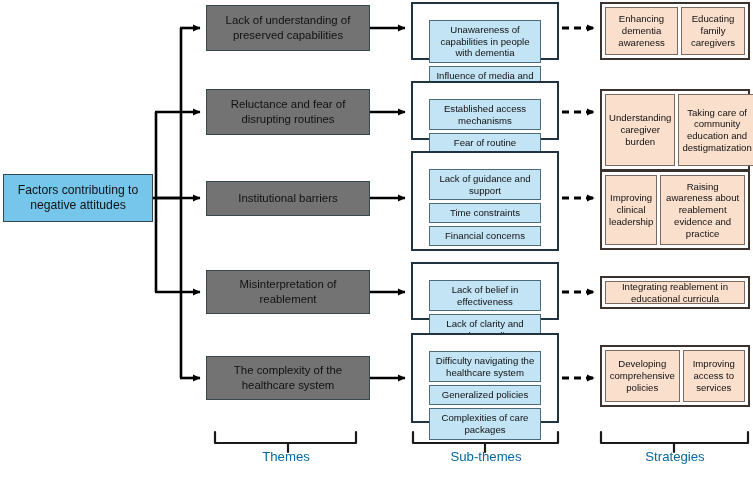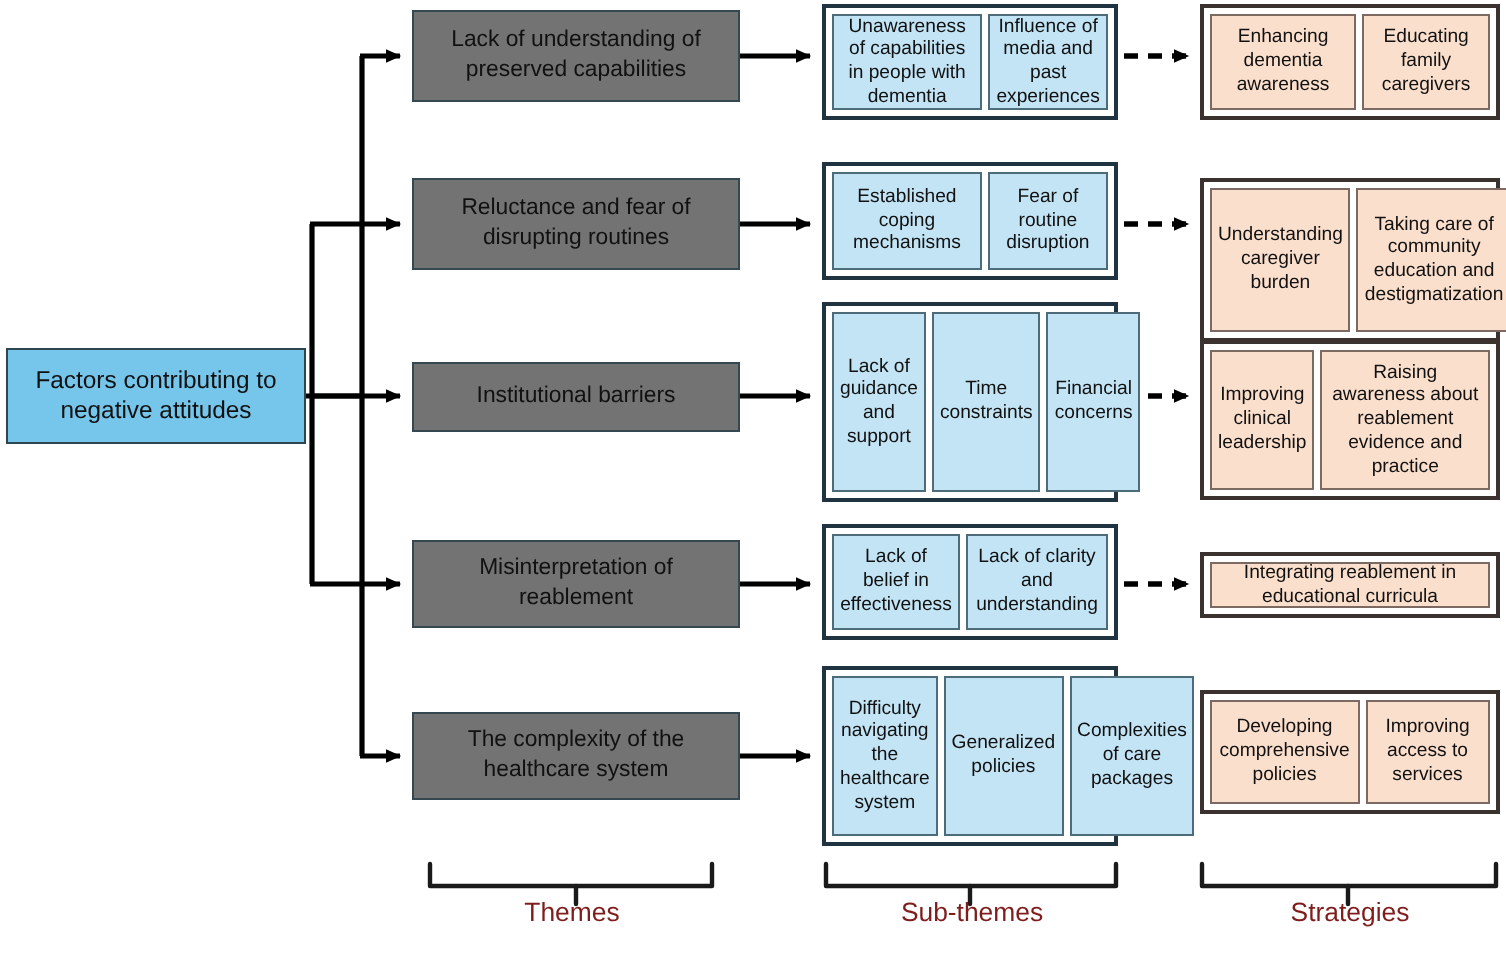--- a/index.html
+++ b/index.html
@@ -60,22 +60,23 @@
     z-index: 3;
   }
 
   
   .sub-group {
     position: absolute;
     left: 411px;
     width: 148px;
     background: #ffffff;
     border: 2.2px solid #1f3440;
-    padding: 3px;
-    display: flex;
+    padding: 16px;
+    display: flex;
+    flex-direction: column;
     gap: 3px;
     z-index: 3;
   }
   .sub-box {
     background: #c3e4f5;
     border: 1.2px solid #4d6b79;
     font-size: 9.6px;
     line-height: 1.22;
     text-align: center;
     display: flex;
@@ -110,21 +111,21 @@
     padding: 3px 3px;
     flex: 1 1 auto;
   }
 
   
   .col-label {
     position: absolute;
     top: 456px;
     text-align: center;
     font-size: 13.2px;
-    color: #7f1d1d;
+    color: #0369a1;
     transform: translateY(-50%);
   }
 </style>
 </head>
 <body>
 
 <div id="canvas">
 
   <svg id="wires" viewBox="0 0 753 477" xmlns="http://www.w3.org/2000/svg">
     <defs>
@@ -200,21 +201,21 @@
   <div class="theme-box" style="top:356px; height:44px;">
     <span>The complexity of the healthcare system</span>
   </div>
 
   <div class="sub-group" style="top:2px; height:58px;">
     <div class="sub-box">Unawareness of capabilities in people with dementia</div>
     <div class="sub-box">Influence of media and past experiences</div>
   </div>
 
   <div class="sub-group" style="top:81px; height:59px;">
-    <div class="sub-box">Established coping mechanisms</div>
+    <div class="sub-box">Established access mechanisms</div>
     <div class="sub-box">Fear of routine disruption</div>
   </div>
 
   <div class="sub-group" style="top:151px; height:100px;">
     <div class="sub-box">Lack of guidance and support</div>
     <div class="sub-box">Time constraints</div>
     <div class="sub-box">Financial concerns</div>
   </div>
 
   <div class="sub-group" style="top:262px; height:58px;">

